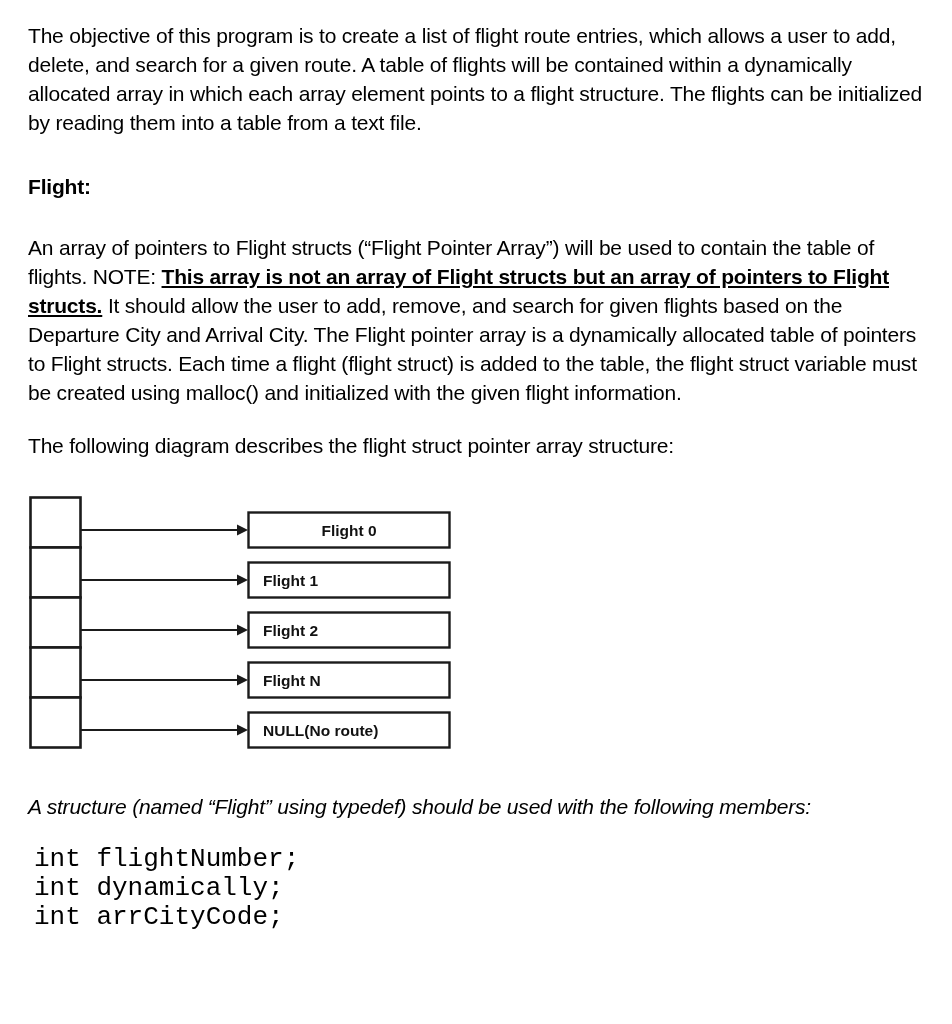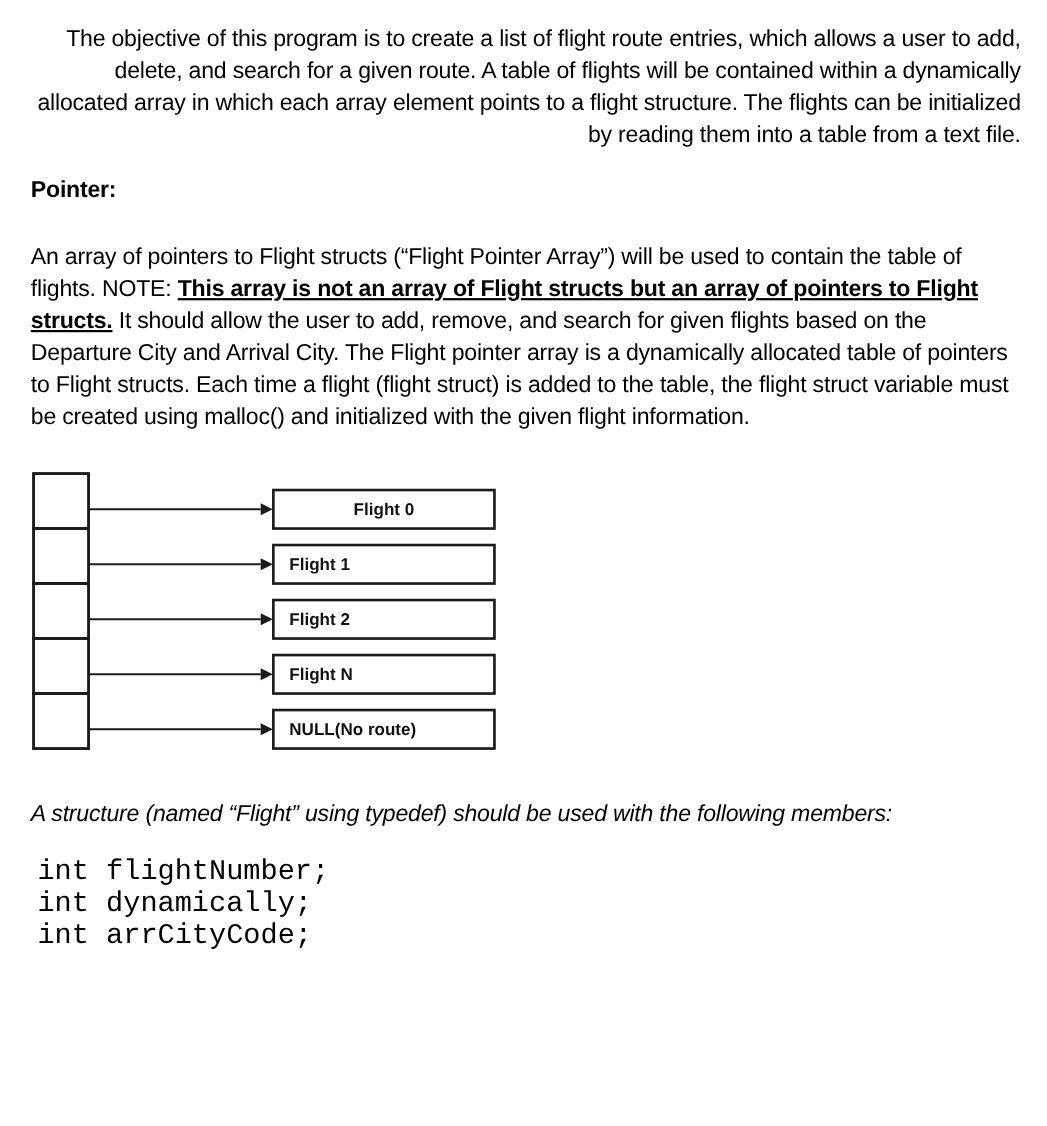--- a/index.html
+++ b/index.html
@@ -18,21 +18,21 @@
     padding: 21px 24px 0 28px;
     box-sizing: border-box;
     width: 952px;
   }
   .para {
     margin: 0;
     font-size: 21px;
     line-height: 29px;
     letter-spacing: -0.2px;
   }
-  .p-intro   { margin-bottom: 21px; text-align: right; }
+  .p-intro   { margin-bottom: 35px; }
   .p-heading { margin-bottom: 32px; font-weight: bold; }
   .p-detail  { margin-bottom: 24px; }
   .p-diagintro { margin-bottom: 0; }
   .p-struct  { margin-bottom: 24px; font-style: italic; }
   .emph {
     font-weight: bold;
     text-decoration: underline;
   }
   .diagram-svg {
     display: block;
@@ -56,24 +56,25 @@
   }
   .code div { white-space: pre; }
 </style>
 </head>
 <body>
 
 <div class="page">
 
   <p class="para p-intro">The objective of this program is to create a list of flight route entries, which allows a user to add, delete, and search for a given route.  A table of flights will be contained within a dynamically allocated array in which each array element points to a flight structure. The flights can be initialized by reading them into a table from a text file.</p>
 
-  <p class="para p-heading">Pointer:</p>
+  <p class="para p-heading">Flight:</p>
 
   <p class="para p-detail"><span>An array of pointers to Flight structs (“Flight Pointer Array”) will be used to contain the table of flights.  NOTE:  </span><span class="emph">This array is not an array of Flight structs but an array of pointers to Flight structs.</span><span> It should allow the user to add, remove, and search for given flights based on the Departure City and Arrival City.  The Flight pointer array is a dynamically allocated table of pointers to Flight structs.  Each time a flight (flight struct) is added to the table, the flight struct variable must be created using malloc() and initialized with the given flight information.</span></p>
 
+  <p class="para p-diagintro">The following diagram describes the flight struct pointer array structure:</p>
 
   <svg class="diagram-svg" width="424" height="258" viewBox="0 0 424 258">
       <rect x="1.5" y="1.5" width="50" height="50" class="cell"></rect>
       <line x1="51" y1="34" x2="208" y2="34" class="aline"></line>
       <polygon points="208,28.5 208,39.5 219,34" class="ahead"></polygon>
       <rect x="219.5" y="16.5" width="201" height="35" class="fbox"></rect>
       <text x="320" y="39.5" text-anchor="middle" class="flabel">Flight 0</text>
       <rect x="1.5" y="51.5" width="50" height="50" class="cell"></rect>
       <line x1="51" y1="84" x2="208" y2="84" class="aline"></line>
       <polygon points="208,78.5 208,89.5 219,84" class="ahead"></polygon>

